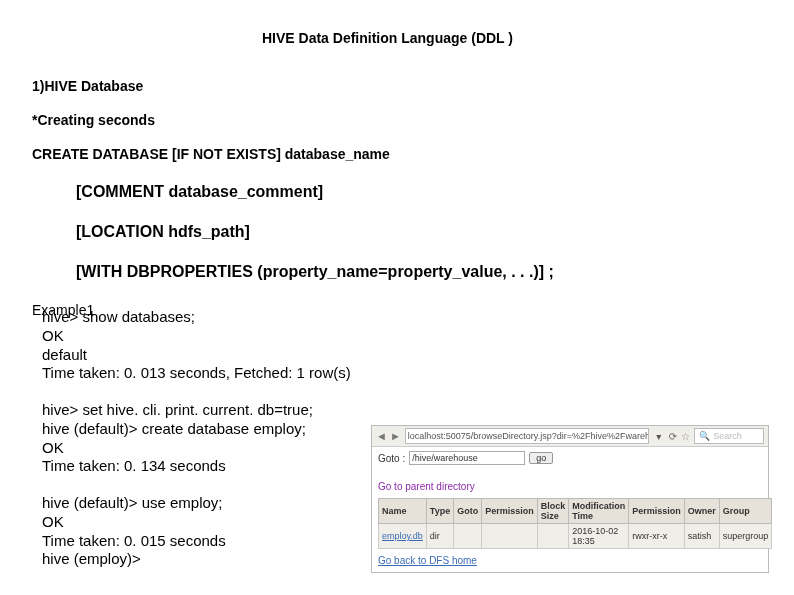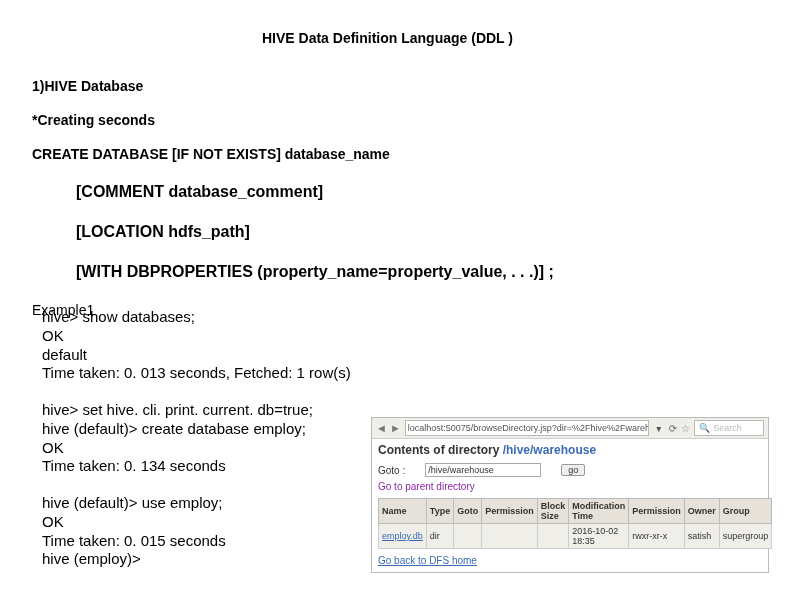--- a/index.html
+++ b/index.html
@@ -112,21 +112,21 @@
     padding: 0 4px;
     display: flex;
     align-items: center;
   }
   .content {
     padding: 4px 6px 6px 6px;
     background: #fff;
   }
   .dir-title { font-size: 12px; font-weight: bold; margin-bottom: 6px; }
   .dir-path { color: #3b6bb4; }
-  .goto-row { font-size: 10px; margin-bottom: 4px; display:flex; align-items:center; gap:20px; }
+  .goto-row { font-size: 10px; margin-bottom: 16px; display:flex; align-items:center; gap:4px; }
   .goto-input {
     border: 1px solid #aaa;
     font-size: 9px;
     padding: 1px 2px;
     width: 110px;
     background: #fff;
   }
   .goto-btn {
     border: 1px solid #999;
     background: #eee;
@@ -197,23 +197,20 @@
       <div class="url">localhost:50075/browseDirectory.jsp?dir=%2Fhive%2Fwarehouse&amp;namenodeInfoPort=50070</div>
       <span class="dd">▾</span>
       <span class="reload">⟳</span>
       <span class="star">☆</span>
       <div class="search">
         <span style="margin-right:3px;">🔍</span>
         <span>Search</span>
       </div>
     </div>
     <div class="content">
-      <div class="dir-title">
-        <span>Contents of directory </span><span class="dir-path">/hive/warehouse</span>
-      </div>
       <div class="goto-row">
         <span>Goto :</span>
         <span class="goto-input">/hive/warehouse</span>
         <span class="goto-btn">go</span>
       </div>
       <a class="parent-link">Go to parent directory</a>
       <table class="dir">
         <tbody>
             <tr>
           <th>Name</th>

